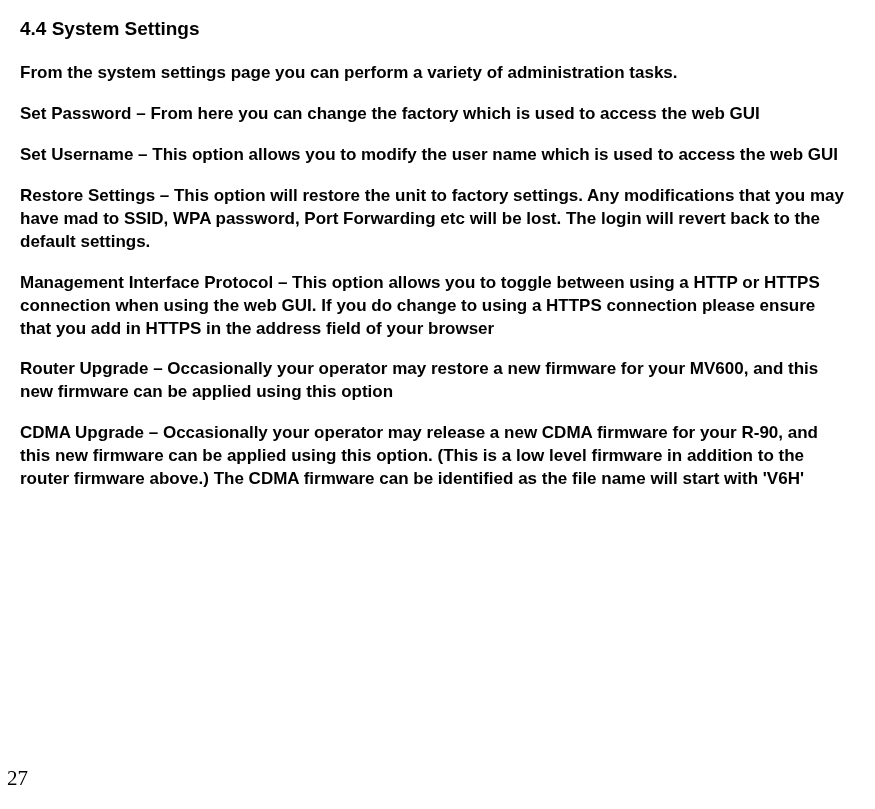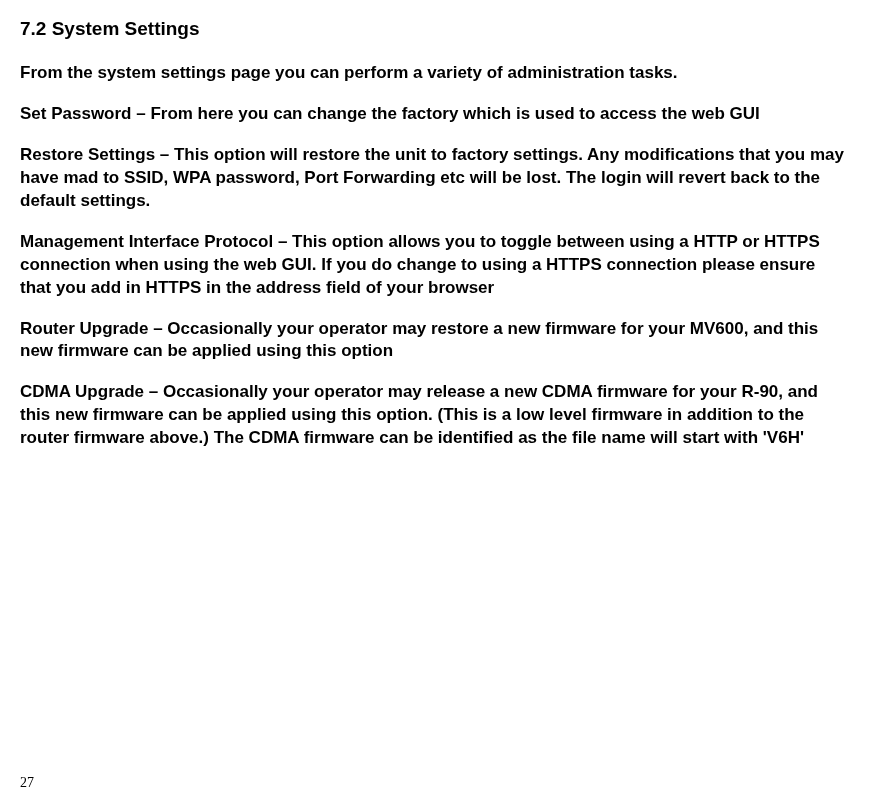--- a/index.html
+++ b/index.html
@@ -28,32 +28,33 @@
     }
     .para {
       font-size: 17px;
       line-height: 1.35;
       margin-bottom: 18px;
       font-weight: bold;
     }
     .page-number {
       position: absolute;
       bottom: 18px;
-      left: 20px;
+      left: 7px;
       font-family: "Times New Roman", Times, serif;
-      font-size: 14px;
+      font-size: 21px;
     }
   </style>
 </head>
 <body>
 
-<h2 class="section-heading">7.2   System Settings</h2>
+<h2 class="section-heading">4.4   System Settings</h2>
 
 <div class="content-block">
   <p class="para">From the system settings page you can perform a variety of administration tasks.</p>
   <p class="para">Set Password – From here you can change the factory which is used to access the web GUI</p>
+  <p class="para">Set Username – This option allows you to modify the user name which is used to access the web GUI</p>
   <p class="para">Restore Settings – This option will restore the unit to factory settings.  Any modifications that you may have mad to SSID, WPA password, Port Forwarding etc will be lost.  The login will revert back to the default settings.</p>
   <p class="para">Management Interface Protocol – This option allows you to toggle between using a HTTP or HTTPS connection when using the web GUI.  If you do change to using a HTTPS connection please ensure that you add in HTTPS in the address field of your browser</p>
   <p class="para">Router Upgrade – Occasionally your operator may restore a new firmware for your MV600, and this new firmware can be applied using this option</p>
   <p class="para">CDMA Upgrade – Occasionally your operator may release a new CDMA firmware for your R-90, and this new firmware can be applied using this option. (This is a low level firmware in addition to the router firmware above.) The CDMA firmware can be identified as the file name will start with 'V6H'</p>
 </div>
 
 <div class="page-number">27</div>
 
 </body></html>

